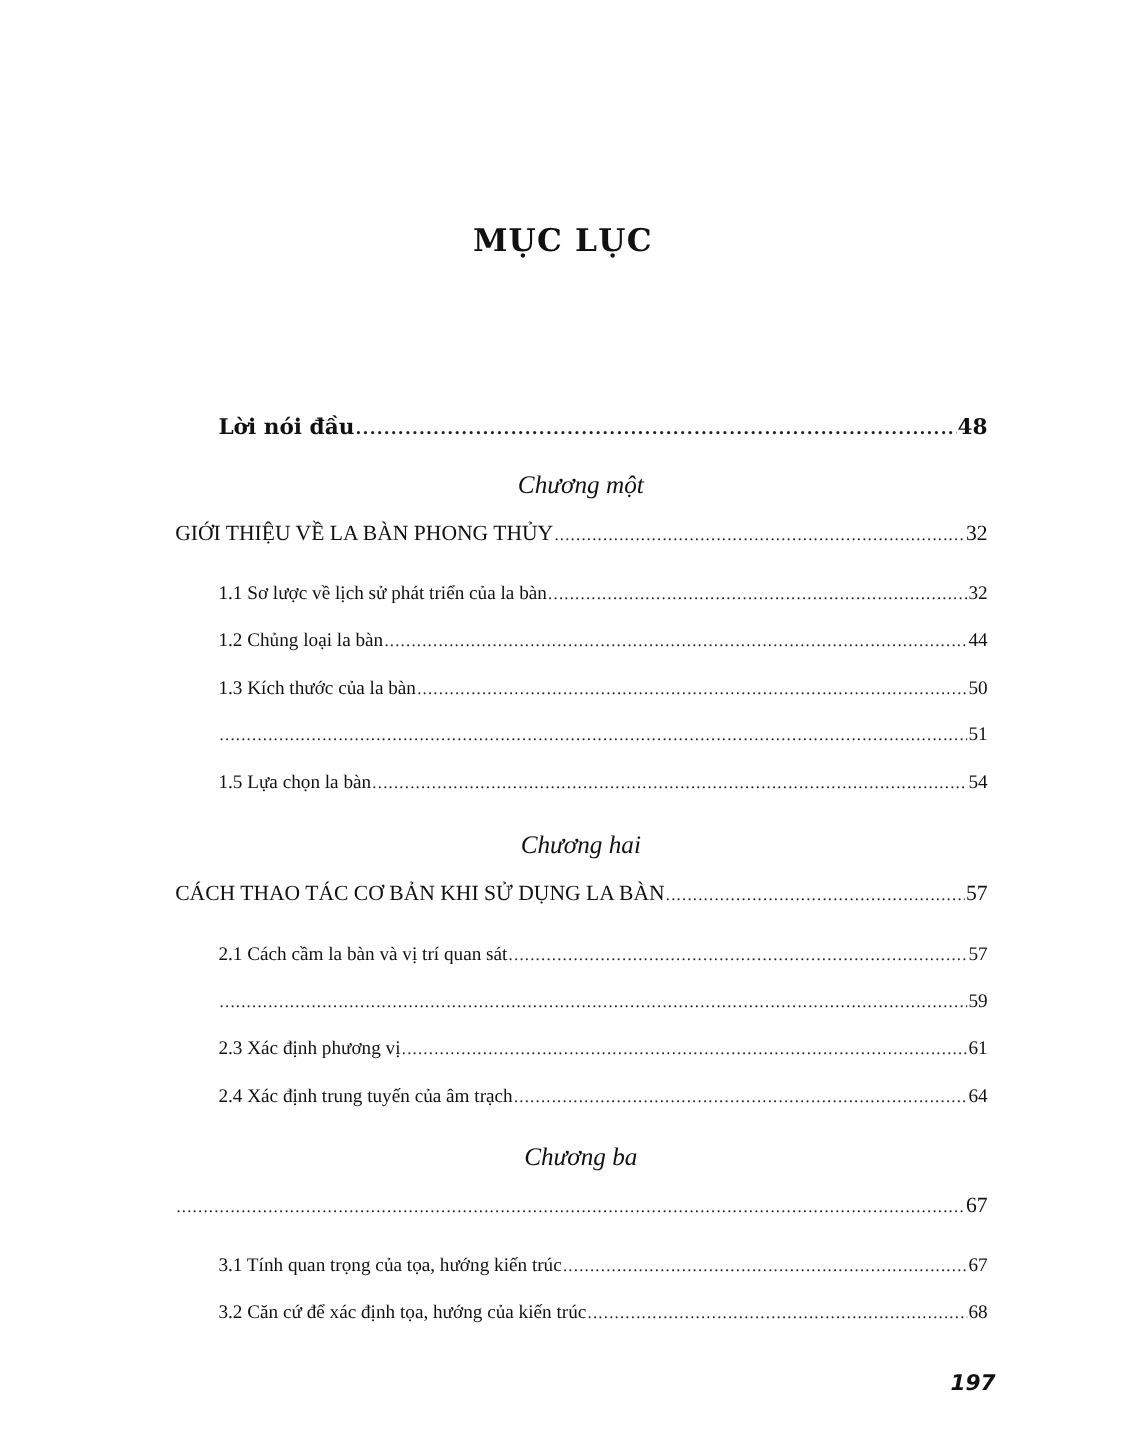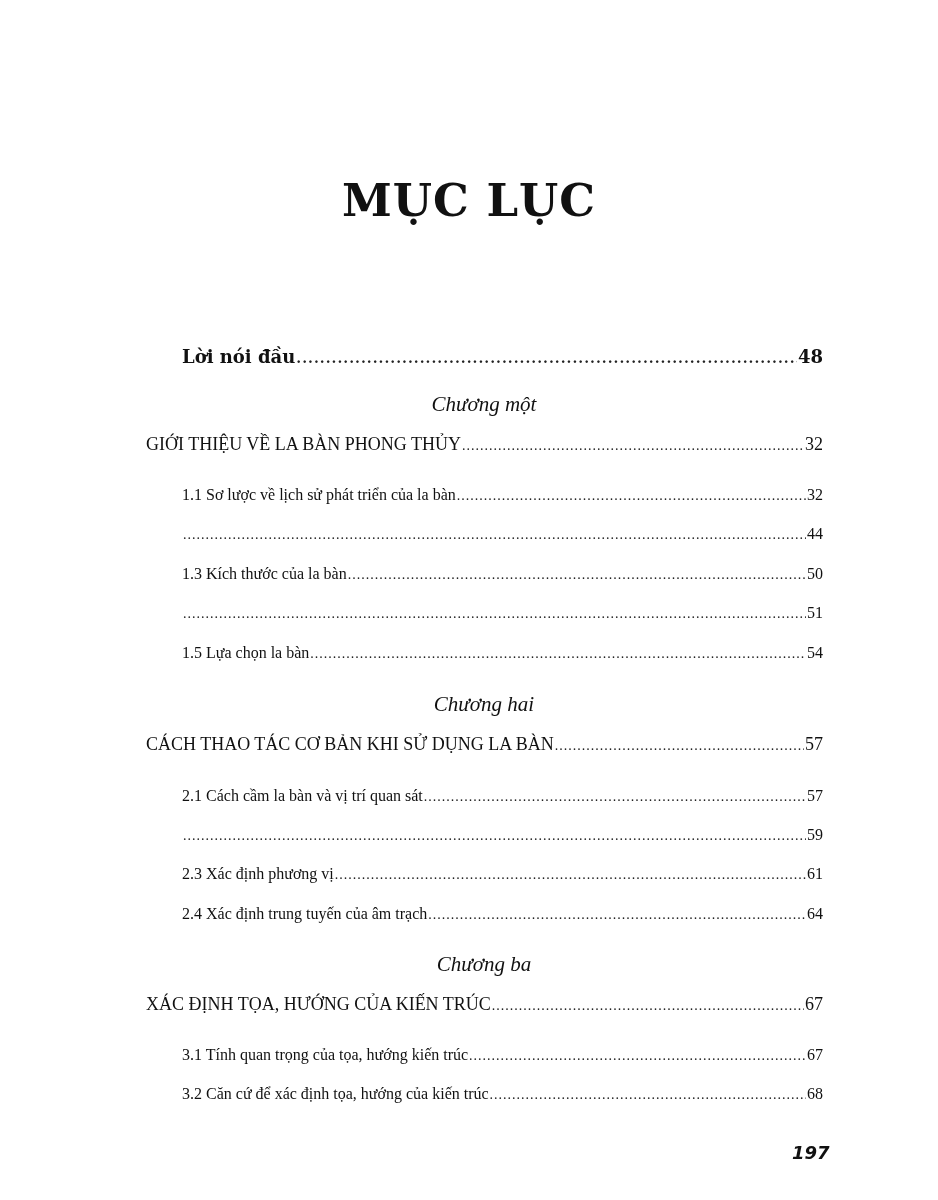--- a/index.html
+++ b/index.html
@@ -16,21 +16,21 @@
     color: #111111;
   }
   .page-title {
     position: absolute;
     left: 0;
     width: 938px;
     top: 176px;
     text-align: center;
     font-family: "DejaVu Serif", serif;
     font-weight: bold;
-    font-size: 45px;
+    font-size: 26px;
     letter-spacing: 1px;
     line-height: 50px;
   }
   .toc-row {
     position: absolute;
     display: flex;
     align-items: baseline;
     white-space: nowrap;
     font-family: "Liberation Serif", serif;
     font-size: 20px;
@@ -102,20 +102,21 @@
   <span class="label">GIỚI THIỆU VỀ LA BÀN PHONG THỦY</span>
   <span class="leader"></span>
   <span class="page">32</span>
 </div>
 <div class="toc-row section" style="top:481px">
   <span class="label">1.1 Sơ lược về lịch sử phát triển của la bàn</span>
   <span class="leader"></span>
   <span class="page">32</span>
 </div>
 <div class="toc-row section" style="top:520px">
+  <span class="label">1.2  Chủng loại la bàn</span>
   <span class="leader"></span>
   <span class="page">44</span>
 </div>
 <div class="toc-row section" style="top:560px">
   <span class="label">1.3 Kích thước của la bàn</span>
   <span class="leader"></span>
   <span class="page">50</span>
 </div>
 <div class="toc-row section" style="top:599px">
   <span class="leader"></span>
@@ -148,21 +149,20 @@
   <span class="page">61</span>
 </div>
 <div class="toc-row section" style="top:900px">
   <span class="label">2.4 Xác định trung tuyến của âm trạch</span>
   <span class="leader"></span>
   <span class="page">64</span>
 </div>
 
 <div class="chapter-caption" style="top:950px">Chương ba</div>
 <div class="toc-row chapter" style="top:990px">
-  <span class="label">XÁC ĐỊNH TỌA, HƯỚNG CỦA KIẾN TRÚC</span>
   <span class="leader"></span>
   <span class="page">67</span>
 </div>
 <div class="toc-row section" style="top:1041px">
   <span class="label">3.1 Tính quan trọng của tọa, hướng kiến trúc</span>
   <span class="leader"></span>
   <span class="page">67</span>
 </div>
 <div class="toc-row section" style="top:1080px">
   <span class="label">3.2 Căn cứ để xác định tọa, hướng của kiến trúc</span>

